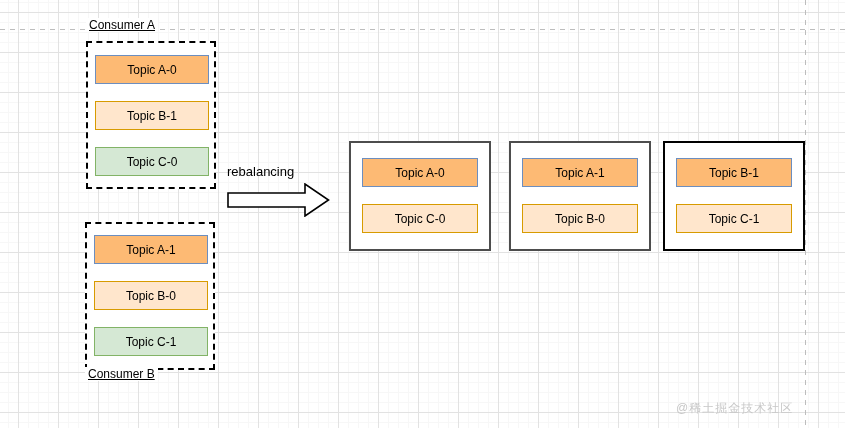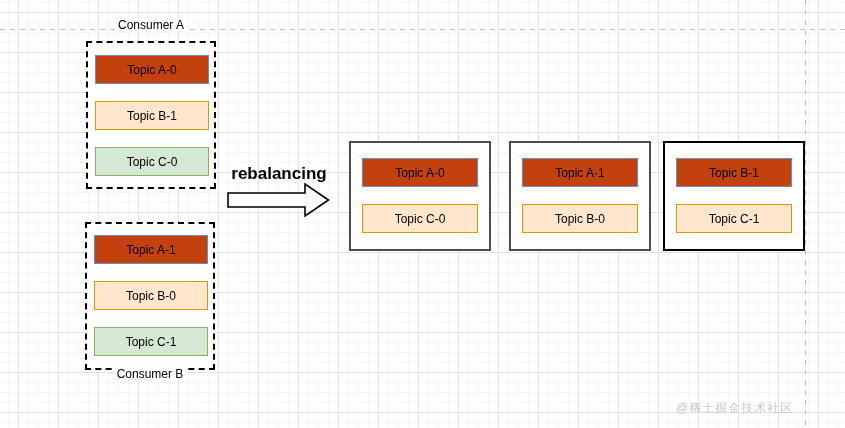--- a/index.html
+++ b/index.html
@@ -36,43 +36,43 @@
     border: 2px dashed #000000;
     background: #ffffff;
   }
   #group-a { left: 86px; top: 41px; }
   #group-b { left: 85px; top: 222px; }
 
   
   .glabel {
     position: absolute;
     width: 130px;
-    text-align: center;
     font-size: 12px;
     line-height: 14px;
     z-index: 2;
+    text-decoration: underline;
   }
   .glabel span { background: #ffffff; padding: 0 3px; }
   #ca-label { left: 86px; top: 18px; }
   #cb-label { left: 85px; top: 367px; }
 
   
   .topic {
     position: absolute;
     height: 27px;
     border: 1px solid;
     display: flex;
     align-items: center;
     justify-content: center;
     font-size: 12px;
     background: #fff;
   }
   .group .topic { left: 7px; width: 112px; }
   .pbox  .topic { left: 11px; width: 114px; }
-  .topic.blue   { background: #c2410c; border-color: #6c8ebf; }
+  .topic.blue   { background: #fdba74; border-color: #6c8ebf; }
   .topic.orange { background: #ffe6cc; border-color: #d79b00; }
   .topic.green  { background: #d5e8d4; border-color: #82b366; }
 
   
   .pbox {
     position: absolute;
     top: 141px;
     width: 138px; height: 106px;
     background: #ffffff;
     border: 2px solid #4d4d4d;
@@ -80,23 +80,23 @@
   #pbox-1 { left: 349px; }
   #pbox-2 { left: 509px; }
   #pbox-3 { left: 663px; border-color: #000000; }
   .pbox .t-top { top: 15px; }
   .pbox .t-bot { top: 61px; }
 
   
   .rebalancing {
     position: absolute;
     left: 227px; top: 164px; width: 104px;
-    text-align: center;
-    font-size: 17px;
-    font-weight: bold;
+    text-align: left;
+    font-size: 13px;
+    font-weight: normal;
   }
   .arrow { position: absolute; left: 227px; top: 183px; }
 
   
   .watermark {
     position: absolute;
     left: 676px; top: 400px;
     width: 168px;
     font-size: 12px;
     letter-spacing: 1px;

